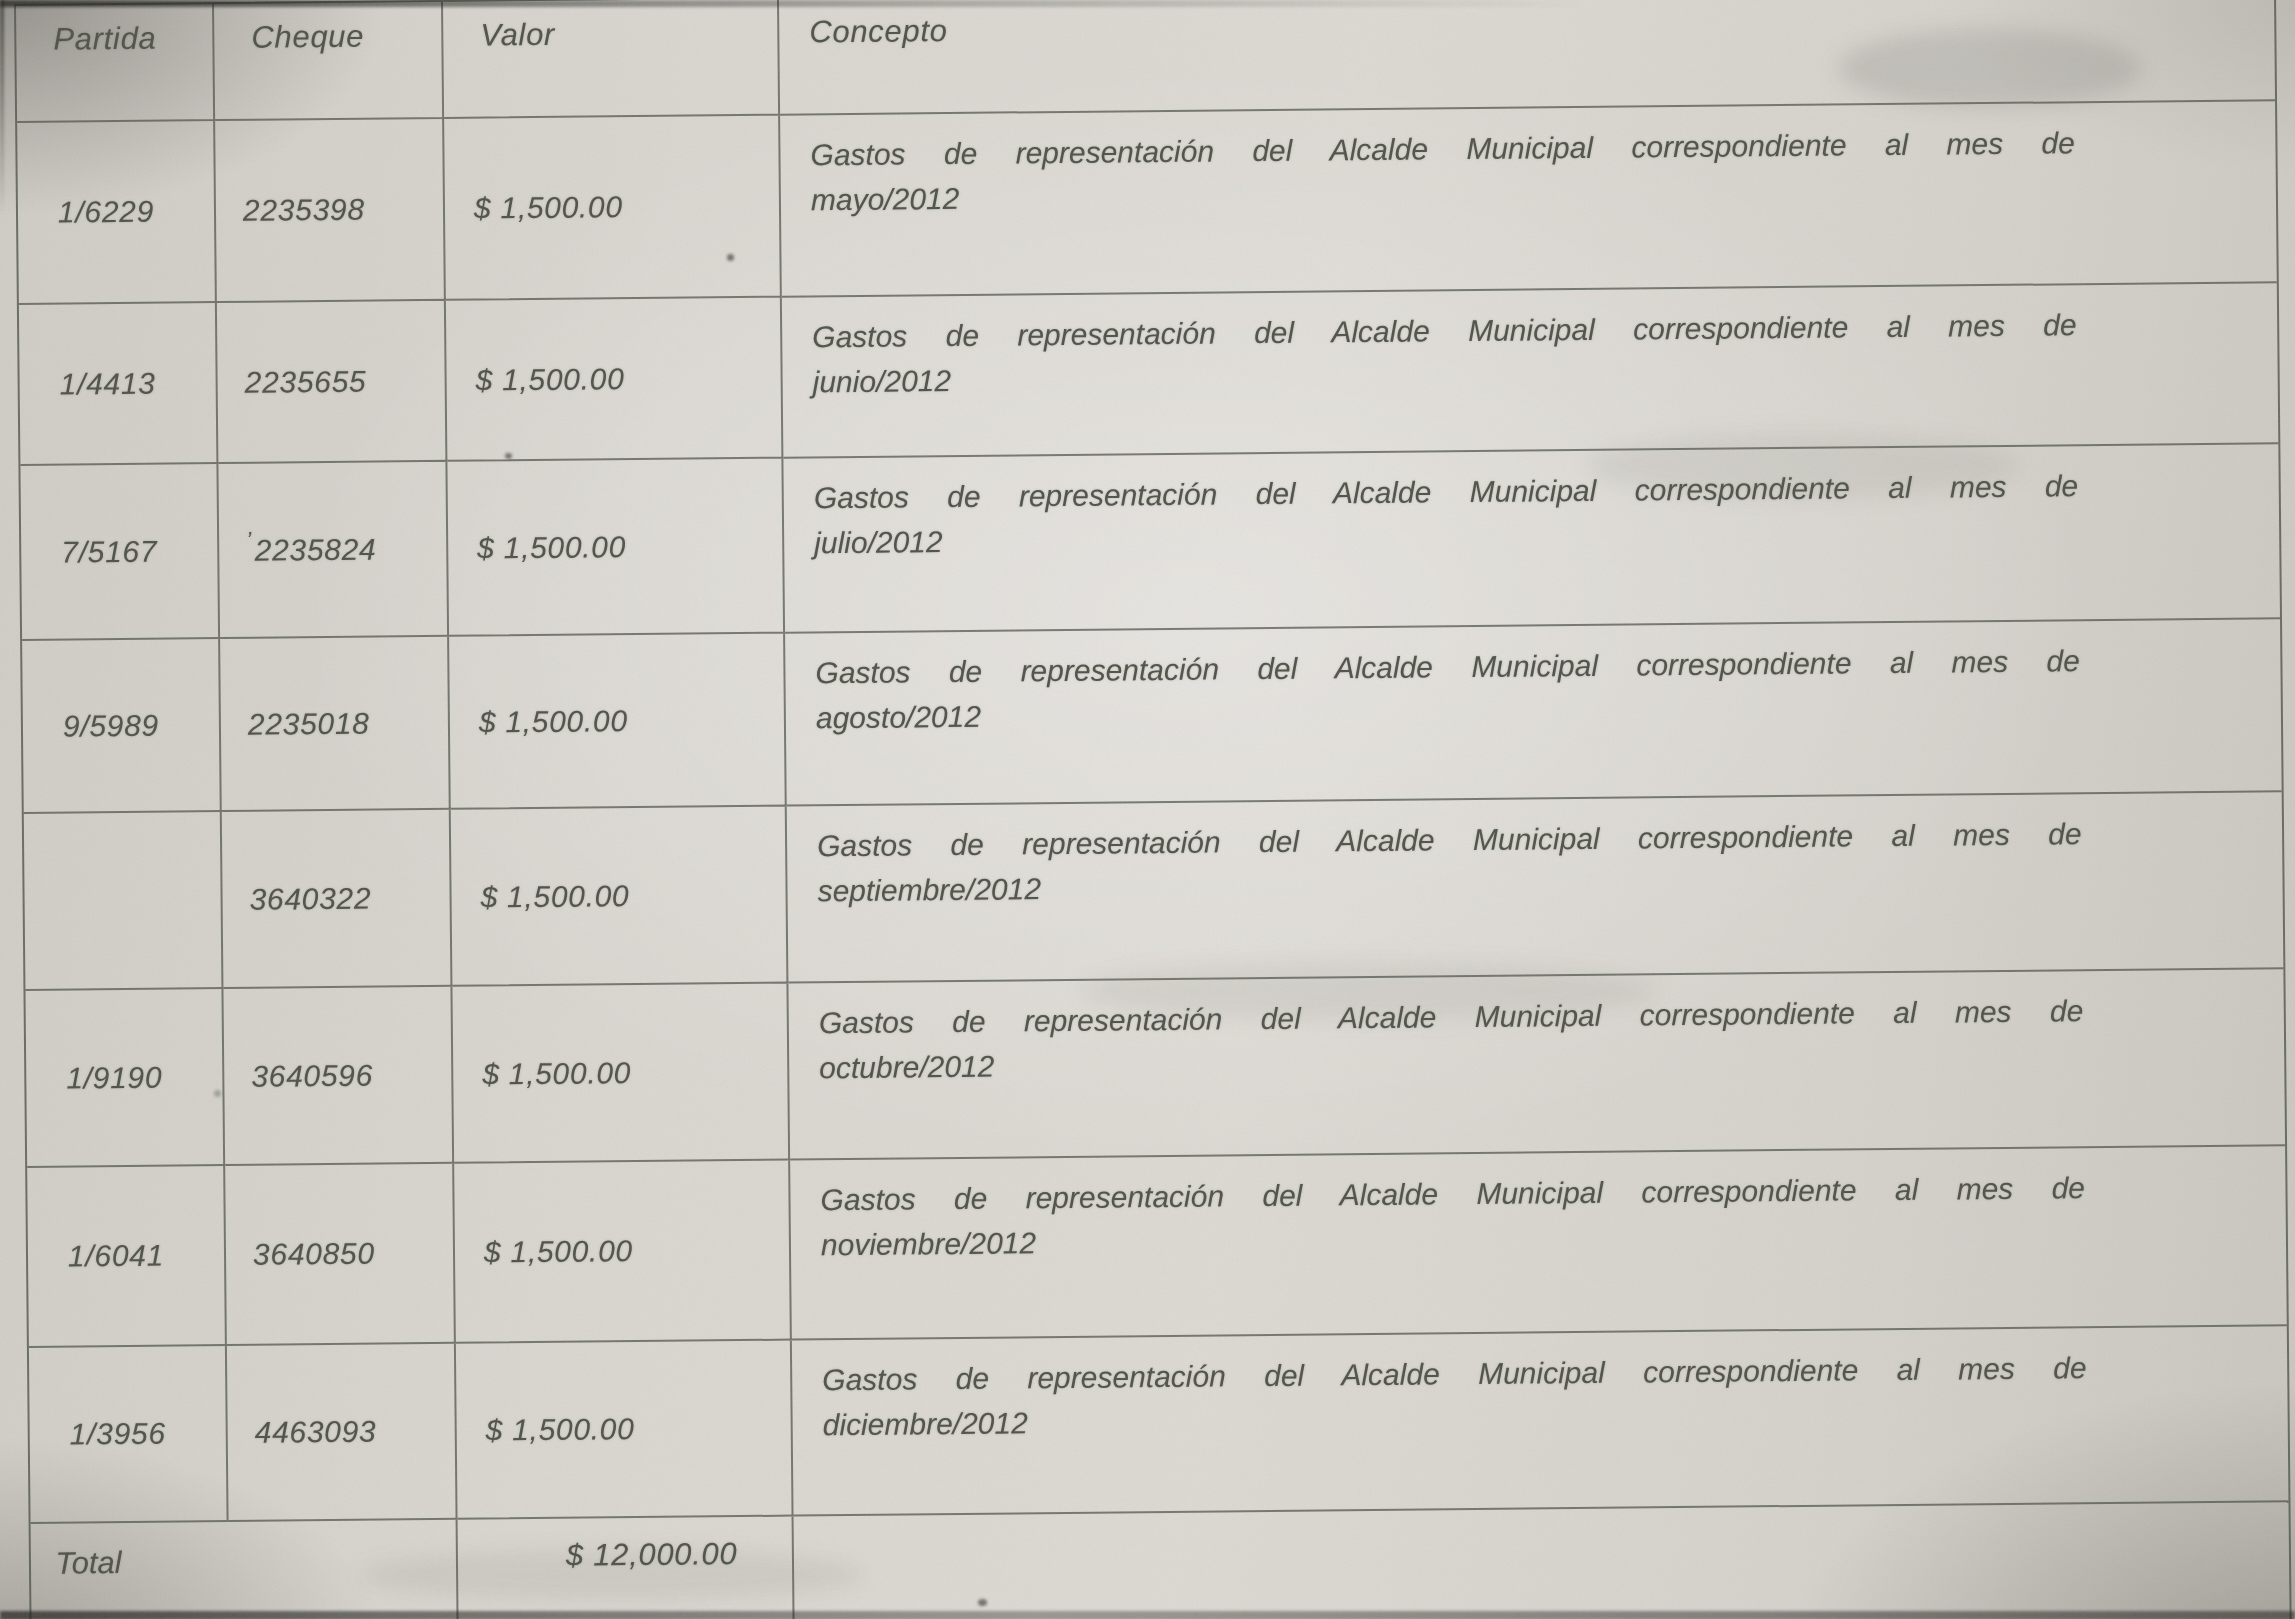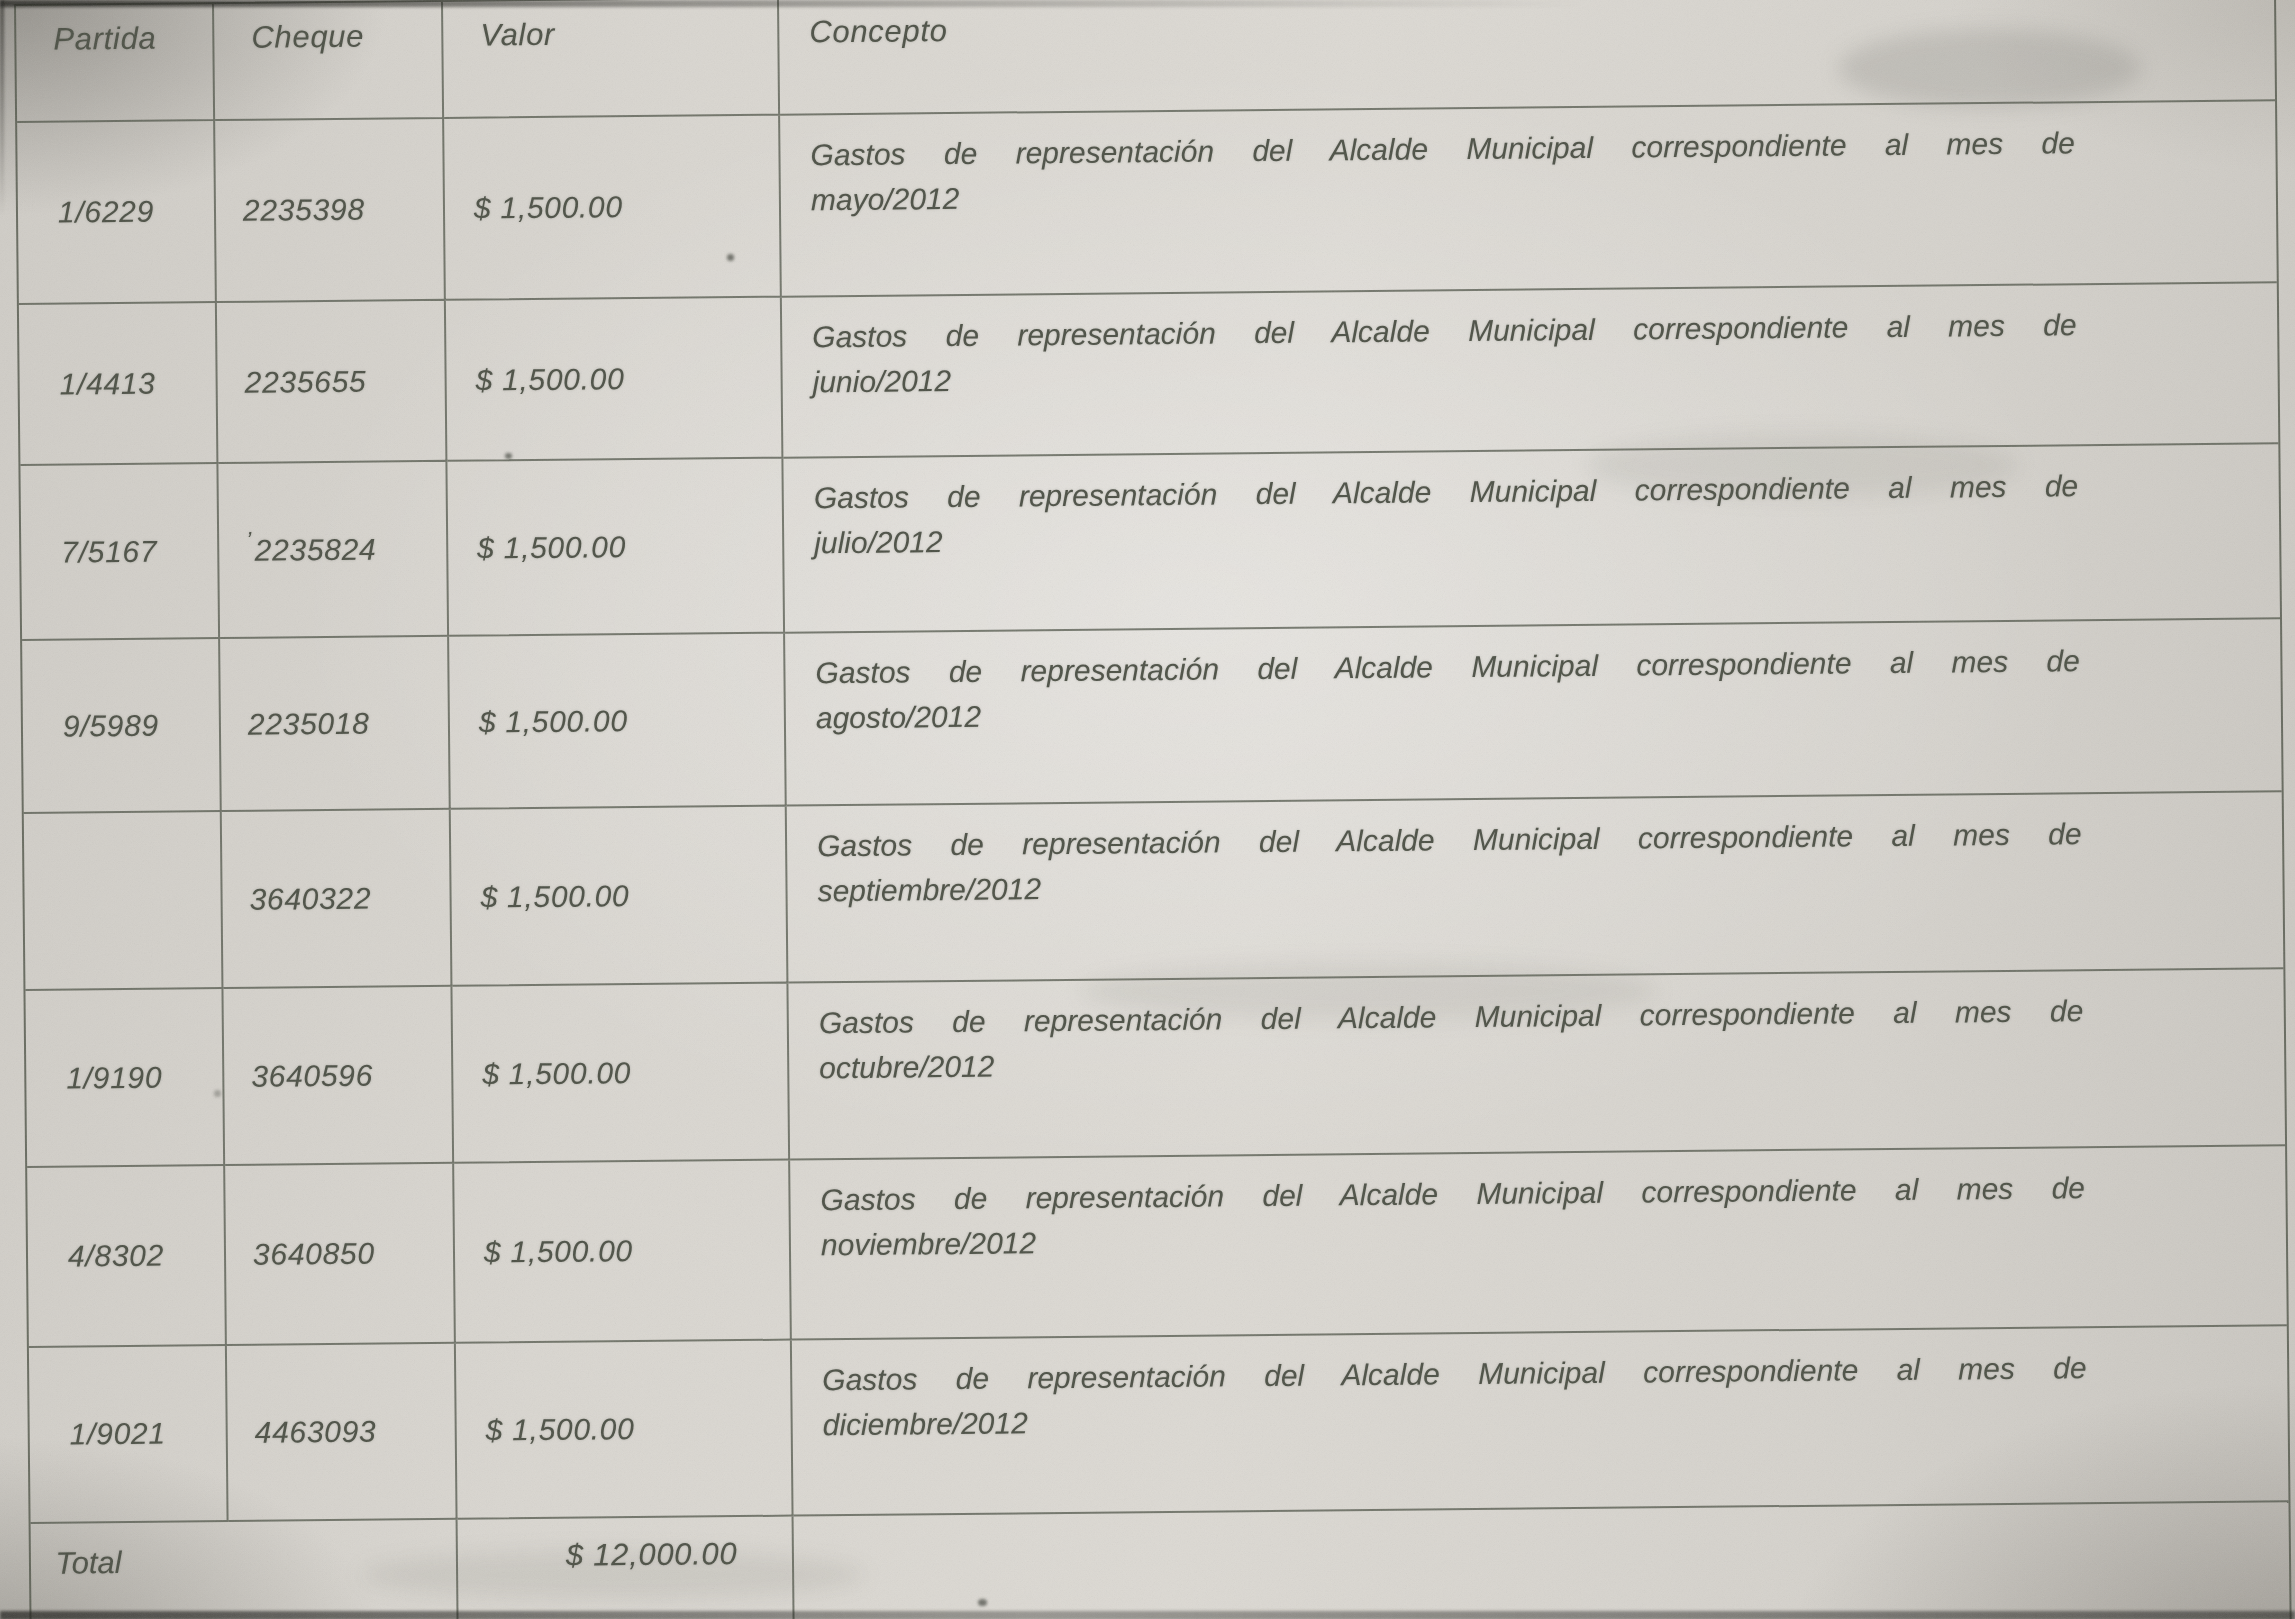--- a/index.html
+++ b/index.html
@@ -149,35 +149,35 @@
     </div>
   <div class="c vcell valor">
       <span>$ 1,500.00</span>
     </div>
   <div class="c ccell lastcol">
     <div class="l1">Gastos de representación del Alcalde Municipal correspondiente al mes de</div>
     <div class="l2">octubre/2012</div>
   </div>
 
   <div class="c vcell partida">
-      <span>4/8302</span>
+      <span>1/6041</span>
     </div>
   <div class="c vcell cheque">
       <span>3640850</span>
     </div>
   <div class="c vcell valor">
       <span>$ 1,500.00</span>
     </div>
   <div class="c ccell lastcol">
     <div class="l1">Gastos de representación del Alcalde Municipal correspondiente al mes de</div>
     <div class="l2">noviembre/2012</div>
   </div>
 
   <div class="c vcell partida">
-      <span>1/9021</span>
+      <span>1/3956</span>
     </div>
   <div class="c vcell cheque">
       <span>4463093</span>
     </div>
   <div class="c vcell valor">
       <span>$ 1,500.00</span>
     </div>
   <div class="c ccell lastcol">
     <div class="l1">Gastos de representación del Alcalde Municipal correspondiente al mes de</div>
     <div class="l2">diciembre/2012</div>

